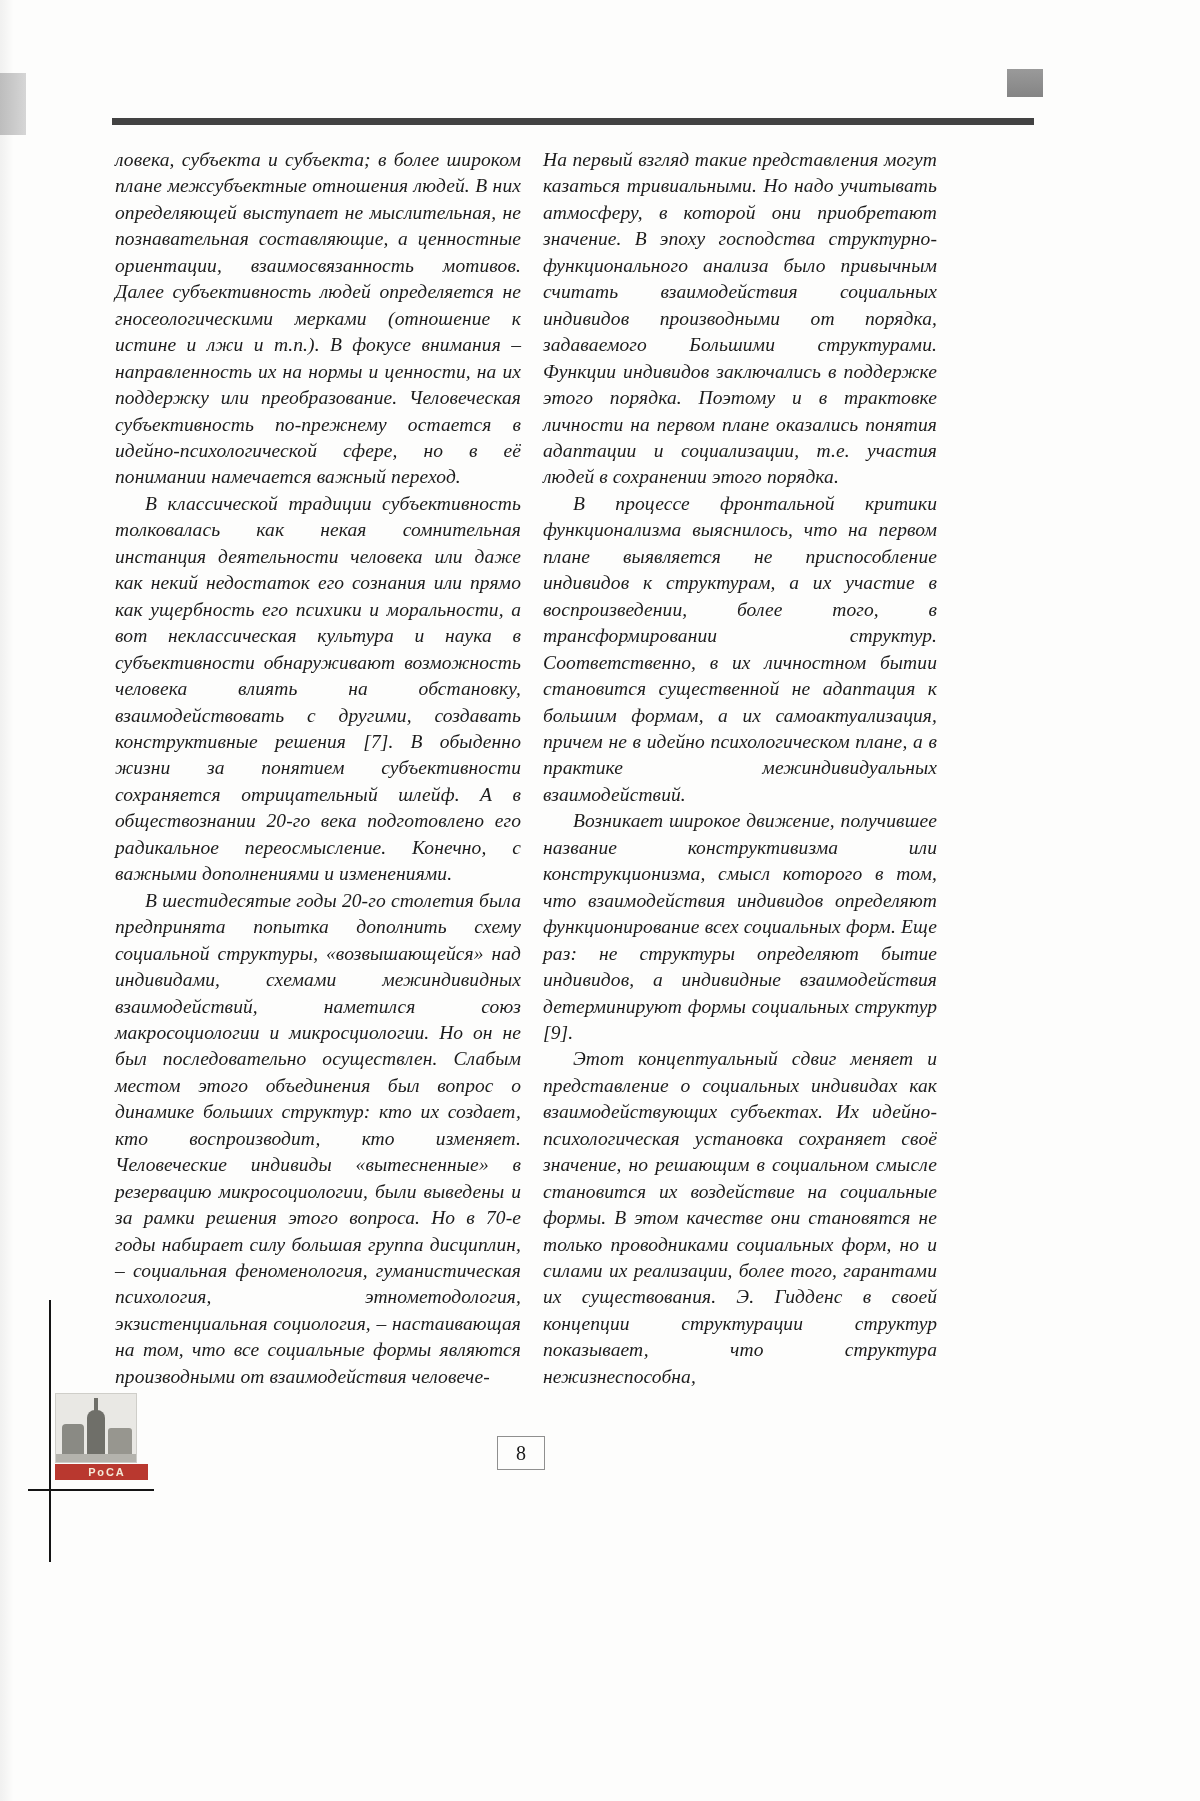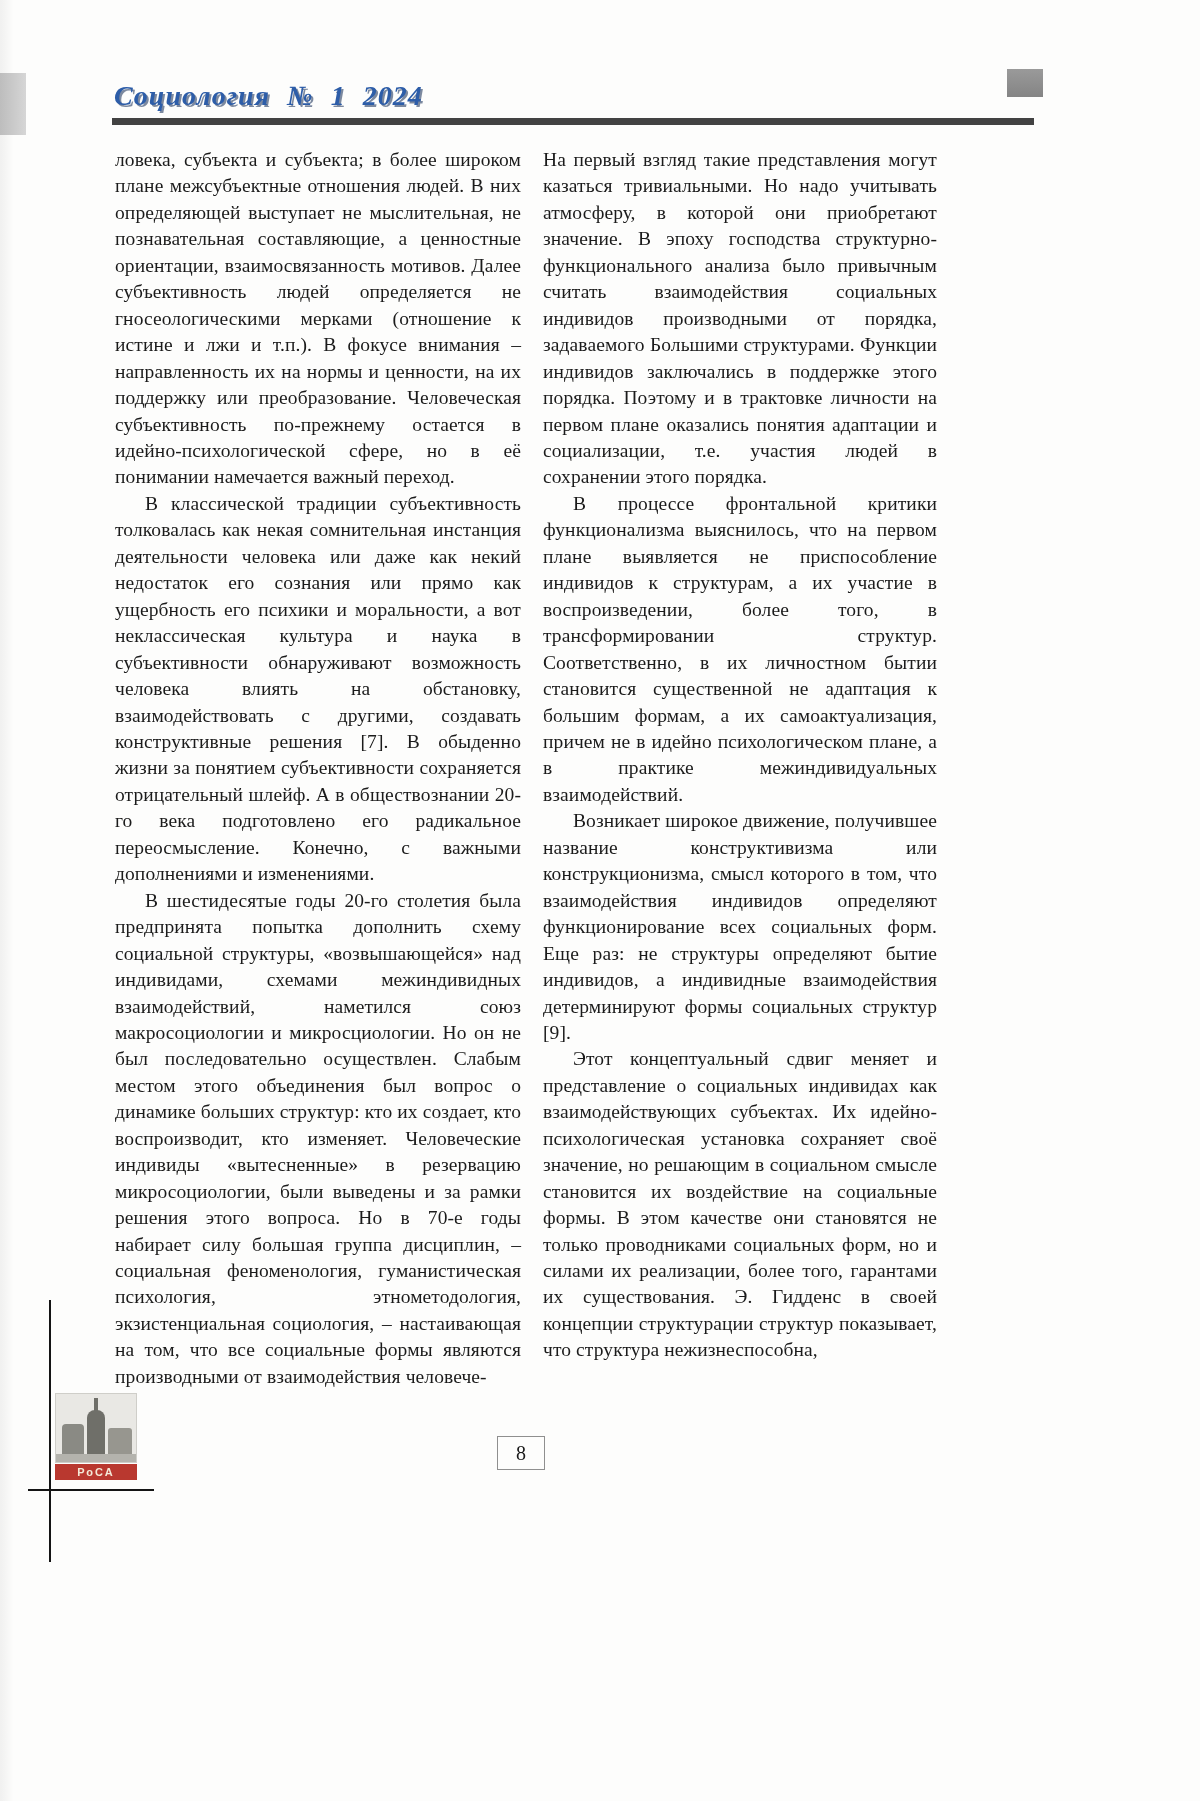--- a/index.html
+++ b/index.html
@@ -44,21 +44,21 @@
   .columns { position: absolute; left: 115px; top: 147px; width: 925px; }
   .col {
     position: absolute; top: 0;
     text-align: justify;
     font-size: 19.5px;
     line-height: 26.45px;
     letter-spacing: 0.1px;
   }
   .col-left  { left: 0;     width: 406px; }
   .col-right { left: 428px; width: 394px; }
-  .col p { margin: 0; padding: 0; text-indent: 30px; }
+  .col p { margin: 0; padding: 0; text-indent: 30px; font-style: italic; }
   .col p:first-child { text-indent: 0; }
   
   .page-number-box {
     position: absolute; left: 497px; top: 1436px; width: 46px; height: 32px;
     border: 1px solid #8f8f8f; background: #fdfdfc;
     display: flex; align-items: center; justify-content: center;
     font-size: 20px;
   }
   
   .crop-v {
@@ -99,33 +99,32 @@
   .logo-image .ground {
     position: absolute; left: 0; bottom: 0; width: 100%; height: 8px;
     background: #b4b3ad;
   }
   .logo-caption {
     width: 82px; height: 16px; margin-top: 1px;
     background: #b9382f;
     color: #f4e9d8;
     font-family: "Liberation Sans", sans-serif;
     font-size: 11px; font-weight: bold; letter-spacing: 2px;
-    display: flex; align-items: center; justify-content: center;
+    display: flex; align-items: center; justify-content: center; padding-left: 11px;
   }
 </style>
 </head>
 <body>
 
 <div class="page">
 
   <div class="edge-shadow"></div>
   <div class="scan-strip-left"></div>
   <div class="scan-block-right"></div>
 
-  <h1 class="journal-title">Социология № 1 2024</h1>
 
   <div class="header-rule"></div>
 
   <div class="columns">
     <div class="col col-left">
         <p>ловека, субъекта и субъекта; в более широком плане межсубъектные отношения людей. В них определяющей выступает не мыслительная, не познавательная составляющие, а ценностные ориентации, взаимосвязанность мотивов. Далее субъективность людей определяется не гносеологическими мерками (отношение к истине и лжи и т.п.). В фокусе внимания – направленность их на нормы и ценности, на их поддержку или преобразование. Человеческая субъективность по-прежнему остается в идейно-психологической сфере, но в её понимании намечается важный переход.</p>
         <p>В классической традиции субъективность толковалась как некая сомнительная инстанция деятельности человека или даже как некий недостаток его сознания или прямо как ущербность его психики и моральности, а вот неклассическая культура и наука в субъективности обнаруживают возможность человека влиять на обстановку, взаимодействовать с другими, создавать конструктивные решения [7]. В обыденно жизни за понятием субъективности сохраняется отрицательный шлейф. А в обществознании 20-го века подготовлено его радикальное переосмысление. Конечно, с важными дополнениями и изменениями.</p>
         <p>В шестидесятые годы 20-го столетия была предпринята попытка дополнить схему социальной структуры, «возвышающейся» над индивидами, схемами межиндивидных взаимодействий, наметился союз макросоциологии и микросциологии. Но он не был последовательно осуществлен. Слабым местом этого объединения был вопрос о динамике больших структур: кто их создает, кто воспроизводит, кто изменяет. Человеческие индивиды «вытесненные» в резервацию микросоциологии, были выведены и за рамки решения этого вопроса. Но в 70-е годы набирает силу большая группа дисциплин, – социальная феноменология, гуманистическая психология, этнометодология, экзистенциальная социология, – настаивающая на том, что все социальные формы являются производными от взаимодействия человече-</p>
       </div>
     <div class="col col-right">

